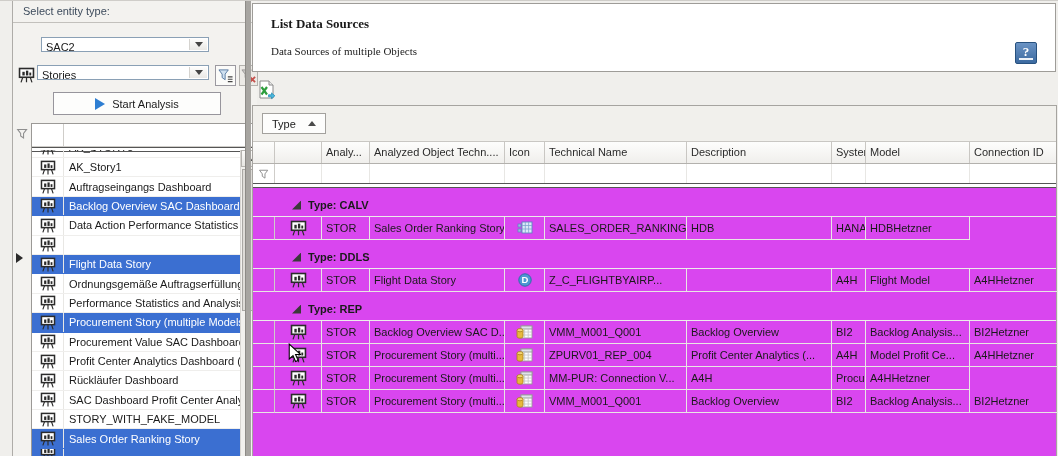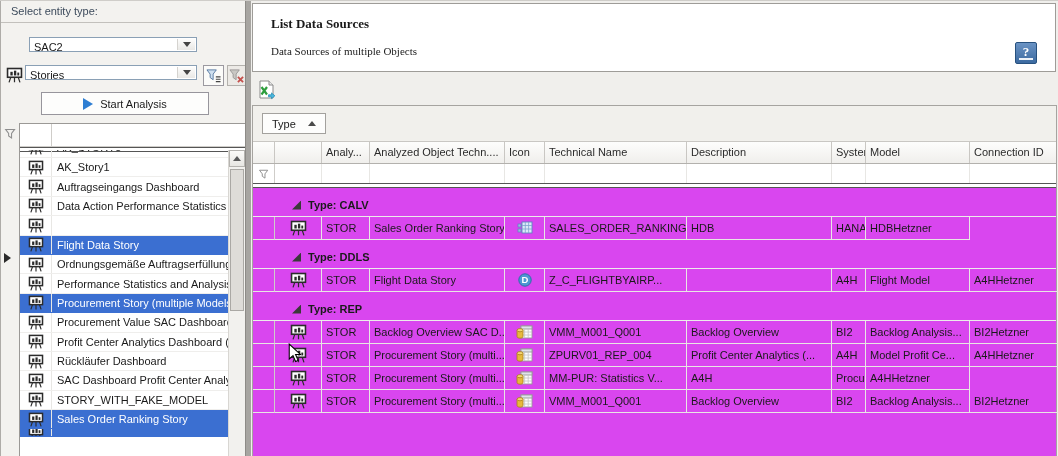--- a/index.html
+++ b/index.html
@@ -3,21 +3,21 @@
 <meta charset="utf-8">
 <style>
   html,body{margin:0;padding:0;}
   .app{position:relative;width:1058px;height:456px;background:#f0efec;
        font-family:"Liberation Sans",sans-serif;font-size:11px;color:#1a1a1a;
        overflow:hidden;border-top:1px solid #cfcdc9;box-sizing:border-box;}
   svg{display:block;}
   .hidden-defs{position:absolute;width:0;height:0;overflow:hidden;}
 
   
-  .left-panel{position:absolute;left:0;top:0;width:245px;height:456px;background:#f3f2ef;border-left:1px solid #aeaca8;box-sizing:border-box;}
+  .left-panel{position:absolute;left:12px;top:0;width:245px;height:456px;background:#f3f2ef;border-left:1px solid #aeaca8;box-sizing:border-box;}
   .lp-title{position:absolute;left:10px;top:4px;color:#3d4b5c;}
   .lp-titleline{position:absolute;left:0;top:21px;width:245px;border-top:1px solid #c2c0bc;}
   .combo{position:absolute;height:15px;background:#fff;border:1px solid #8aa0b5;box-sizing:border-box;}
   .combo-value{position:absolute;left:4px;top:3px;white-space:nowrap;}
   .combo-btn{position:absolute;right:1px;top:1px;bottom:1px;width:17px;background:linear-gradient(#fdfdfc,#e9e8e5);
              display:flex;align-items:center;justify-content:center;border-left:1px solid #d5d3cf;}
   .arr-down{width:0;height:0;border-left:4px solid transparent;border-right:4px solid transparent;border-top:5px solid #444;}
   .combo-entity{left:28px;top:36px;width:168px;}
   .combo-object{left:24px;top:64px;width:172px;}
   .story-icon-left{position:absolute;left:5px;top:66px;}
@@ -208,20 +208,28 @@
           <span class="lr-label">AK_Story1</span>
         </div>
         <div class="list-row">
           <span class="lr-icon">
               <svg width="16" height="15">
                 <use href="#ic-story"></use>
               </svg>
             </span>
           <span class="lr-label">Auftragseingangs Dashboard</span>
         </div>
+        <div class="list-row selected">
+          <span class="lr-icon">
+              <svg width="16" height="15">
+                <use href="#ic-story"></use>
+              </svg>
+            </span>
+          <span class="lr-label">Backlog Overview SAC Dashboard</span>
+        </div>
         <div class="list-row">
           <span class="lr-icon">
               <svg width="16" height="15">
                 <use href="#ic-story"></use>
               </svg>
             </span>
           <span class="lr-label">Data Action Performance Statistics ar</span>
         </div>
         <div class="list-row">
           <span class="lr-icon">
@@ -491,21 +499,21 @@
               <use href="#ic-story"></use>
             </svg>
           </div>
         <div class="dc">STOR</div>
         <div class="dc">Procurement Story (multi...</div>
         <div class="dc icon-c">
             <svg width="17" height="15">
               <use href="#ic-query"></use>
             </svg>
           </div>
-        <div class="dc">MM-PUR: Statistics V...</div>
+        <div class="dc">MM-PUR: Connection V...</div>
         <div class="dc">A4H</div>
         <div class="dc">Procurement Val...</div>
         <div class="dc">A4HHetzner</div>
       </div>
       <div class="data-row gcols">
         <div class="dc ind"></div>
         <div class="dc icon-c">
             <svg width="17" height="16">
               <use href="#ic-story"></use>
             </svg>

